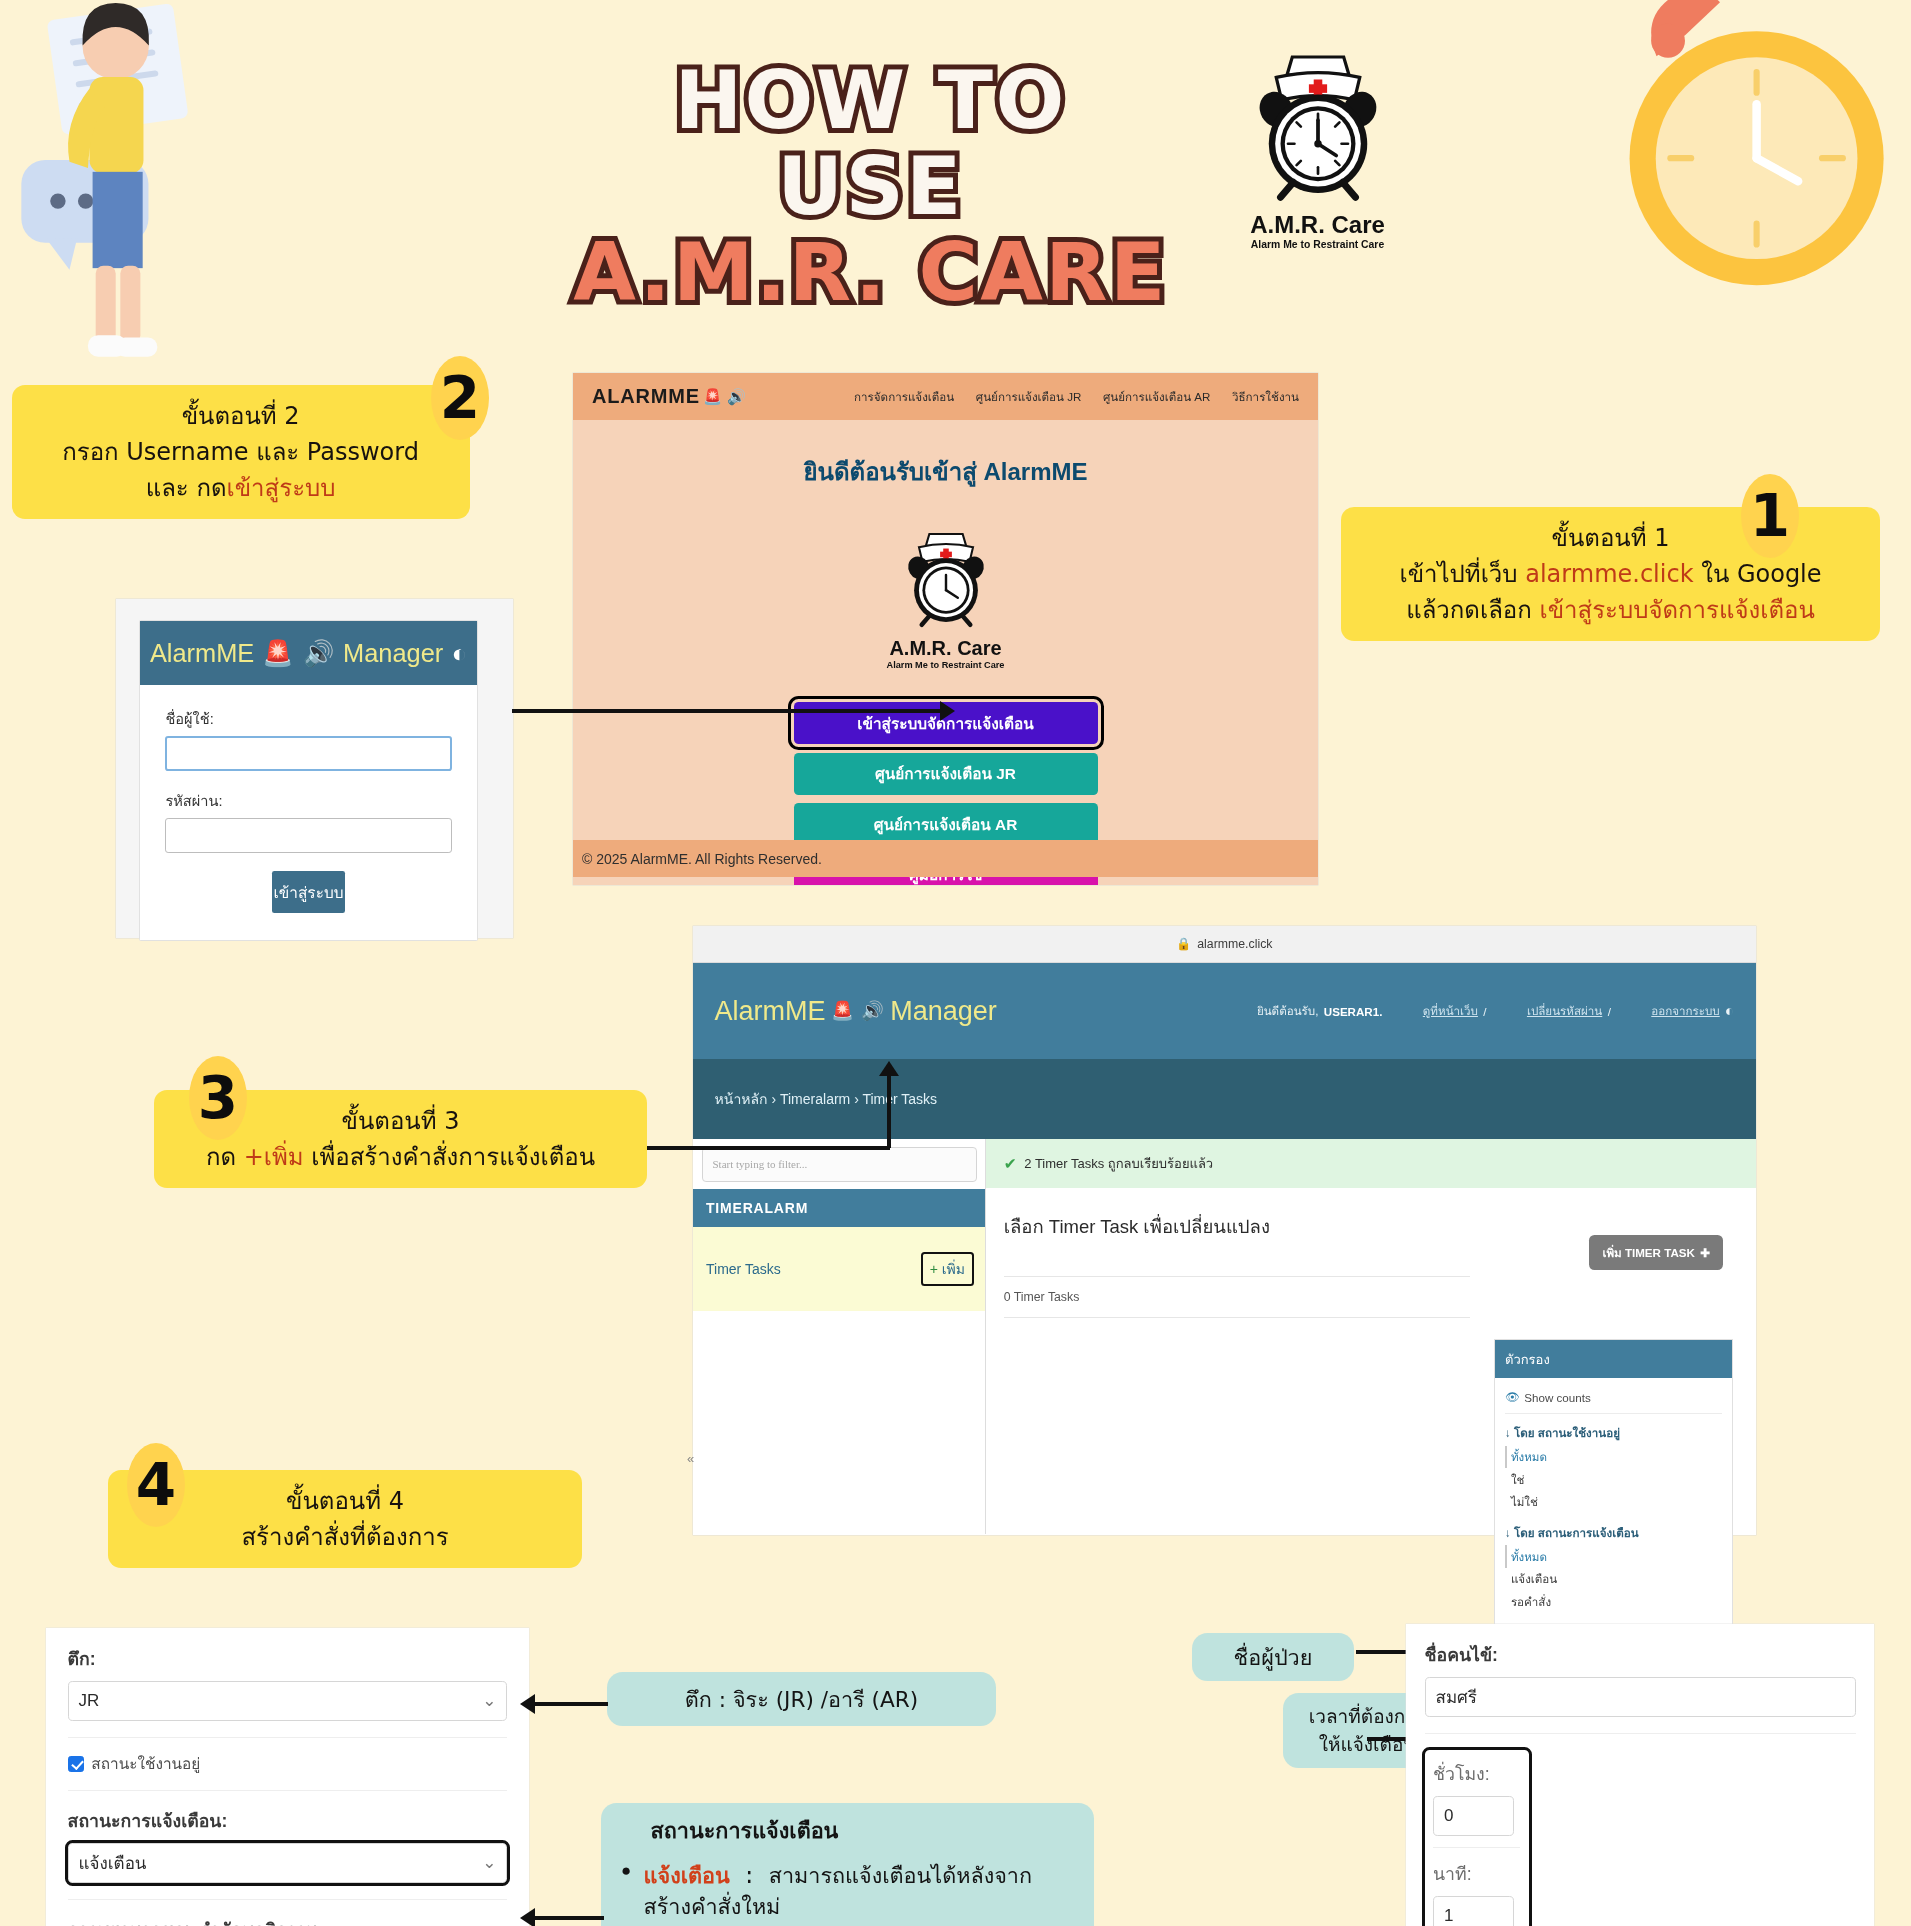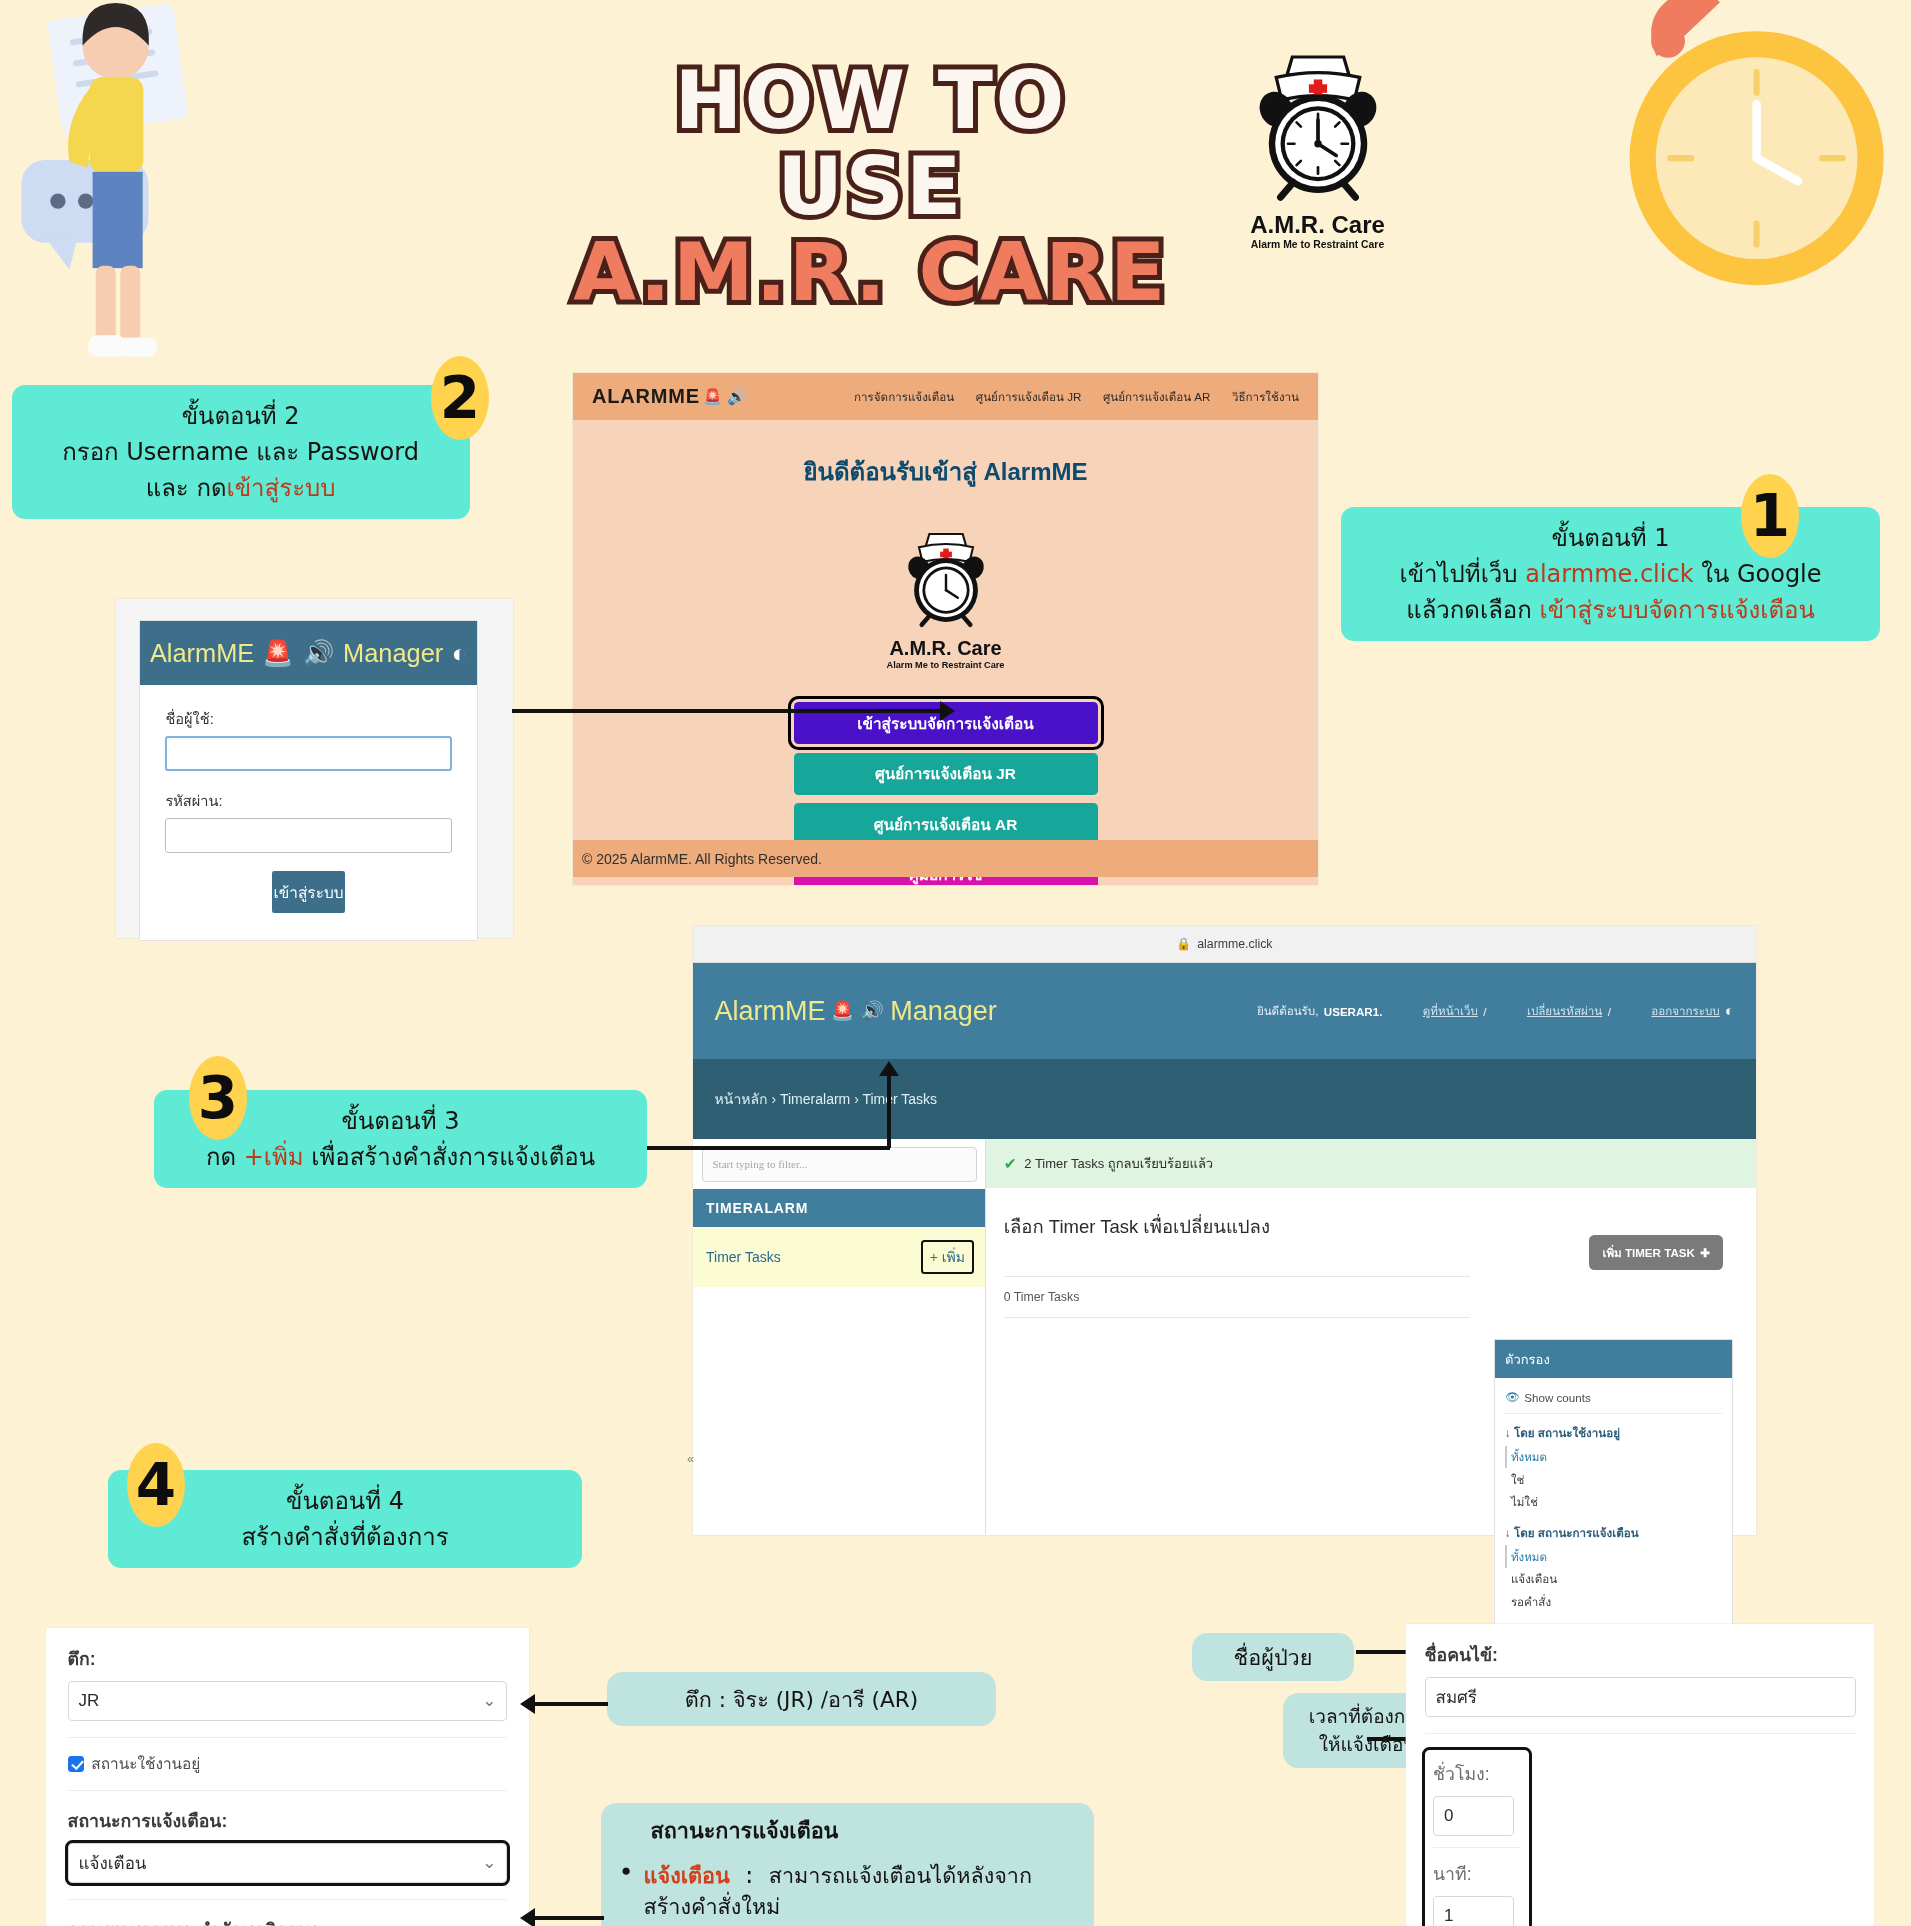--- a/index.html
+++ b/index.html
@@ -29,21 +29,21 @@
   #title-2 { color:#ef7c5f; -webkit-text-stroke: 10px #4a211a; paint-order: stroke fill; }
 
   
   #logo-top { position:absolute; left:1206px; top:42px; width:223px; text-align:center; }
   .logo-name { font-family:"Liberation Sans",sans-serif; font-weight:bold; font-size:24px; color:#111; margin-top:2.3px;}
   .logo-sub  { font-family:"Liberation Sans",sans-serif; font-weight:bold; font-size:10.4px; color:#111; }
 
   
   .step-box {
     position:absolute;
-    background:#5eead4;
+    background:#fde047;
     border-radius:13px;
     text-align:center;
     font-family:"DejaVu Sans", sans-serif;
     color:#17120f;
     padding:13px 15.4px;
     line-height:1.5;
   }
   .step-box .t1 { font-size:24px; }
   .step-box .t2 { font-size:24px; }
   .hl-red { color:#bf3a18; }
@@ -116,21 +116,21 @@
   #admin-brand { font-size:27px; color:#f0e98a; display:flex; align-items:center; gap:6.2px;}
   #admin-user { font-size:11.6px; color:#eaf3f7; display:flex; gap:5.4px; align-items:center;}
   #admin-user b { color:#fff; }
   #admin-user u { color:#cfe4ef;margin-left:35px; }
   #admin-crumb { height:80px; background:#2f5f72; display:flex; align-items:center; padding-left:21.6px; font-size:14px; color:#dff0f6;}
   #admin-body { display:flex; height:395px; }
   #admin-side { width:293px; border-right:0.4px solid #ddd; }
   #admin-filterin { margin:7.7px 8.5px; height:35px; border:0.8px solid #d5d5d5; border-radius:3.9px; display:flex; align-items:center; padding-left:10px;
                     font-size:11px; color:#a8a8a8; background:#fbfbfb;font-family:Liberation Serif, serif;}
   #admin-app { background:#417d9c; color:#fff; font-size:14px; font-weight:bold; padding:10.8px 13px; letter-spacing:0.8px;}
-  #admin-model { background:#fbfbd4; display:flex; align-items:center; justify-content:space-between; padding:15px 13px;
+  #admin-model { background:#fbfbd4; display:flex; align-items:center; justify-content:space-between; padding:27px 13px;
                  font-size:14px; color:#2b6a8c; }
   #admin-main { flex:1; position:relative; }
   #admin-alert { background:#dff5e1; padding:14px 17.7px; font-size:13px; color:#2e2e2e; display:flex; align-items:center; gap:7.7px;}
   #admin-h1 { font-size:18.5px; color:#2b2b2b; margin:24px 0 0 17.7px; }
   #admin-addbtn { position:absolute; right:33px; top:96px; background:#7a7a7a; color:#fff; font-size:11.6px;
                   border-radius:5.4px; padding:8.5px 13px; display:flex; gap:5.4px; align-items:center; font-weight:bold;}
   #admin-count { margin:35px 0 0 17.7px; font-size:12.3px; color:#555; border-top:1.2px solid #e6e6e6; border-bottom:1.2px solid #e6e6e6; padding:13px 0; width:466px;}
   #filter-panel { position:absolute; right:23px; top:200px; width:239px; border:0.4px solid #e0e0e0; background:#fff;}
   #filter-head { background:#417d9c; color:#fff; font-size:13px; padding:8.5px 10px; }
   #filter-body { padding:7px 10px 11.6px; font-size:11.6px; color:#3a3a3a;}

